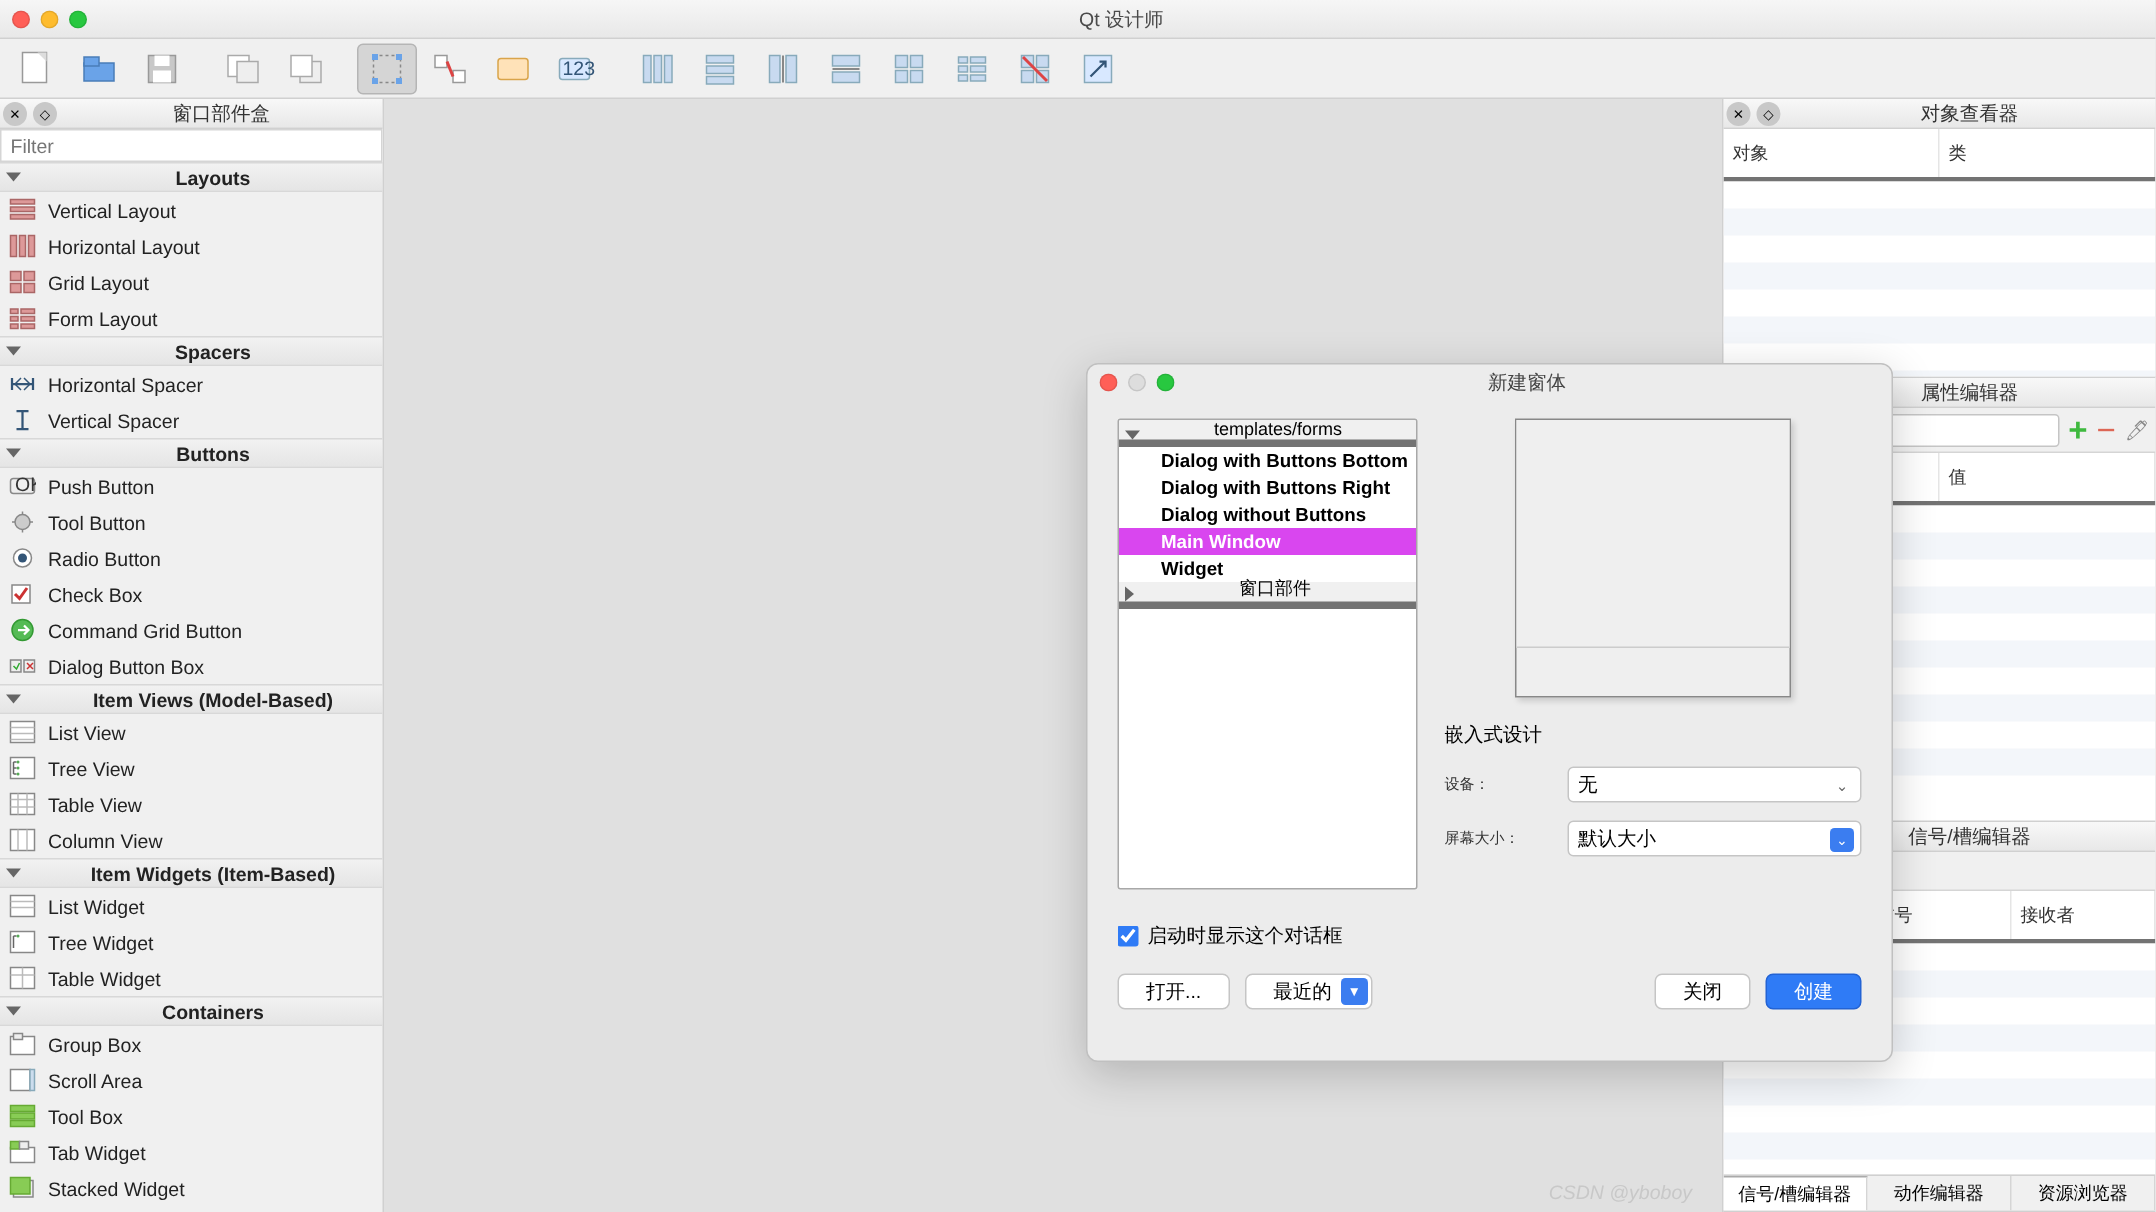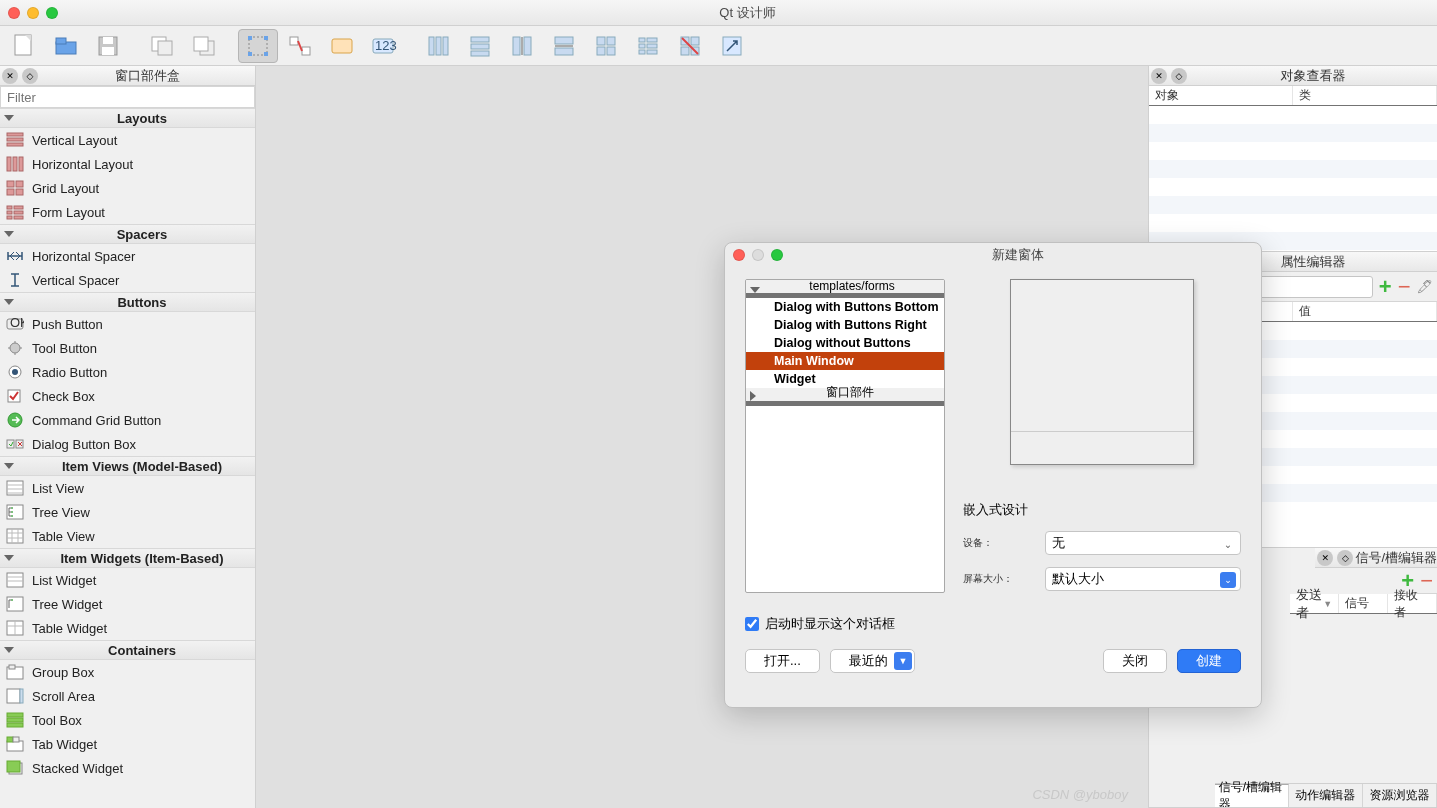--- a/index.html
+++ b/index.html
@@ -20,22 +20,22 @@
 .panel-header .ptitle { flex: 1; text-align: center; color: #333; }
 .filter-input { width: 100%; height: 22px; border: 1px solid #d5d5d5; background: #fff; padding: 0 6px; font-size: 13px; color: #999; }
 .cat-header { height: 20px; background: linear-gradient(#f2f2f2,#e5e5e5); border-top: 1px solid #d8d8d8; border-bottom: 1px solid #d8d8d8; display: flex; align-items: center; padding: 0 4px; gap: 15px; }
 .cat-header .tri { width: 0; height: 0; border-left: 5px solid transparent; border-right: 5px solid transparent; border-top: 6px solid #666; margin-right: 4px; }
 .cat-header .ctitle { flex: 1; text-align: center; font-weight: 600; color: #222; }
 .widget-item { height: 24px; display: flex; align-items: center; padding: 0 6px; gap: 8px; color: #222; }
 .widget-item .wicon { width: 18px; height: 16px; display: flex; align-items: center; justify-content: center; font-size: 11px; }
 .canvas { flex: 1; background: #e0e0e0; position: relative; }
 .right { width: 289px; display: flex; flex-direction: column; background: #f0f0f0; border-left: 1px solid #d0d0d0; }
 .right .panel { flex: 1; display: flex; flex-direction: column; border-bottom: 1px solid #d0d0d0; overflow: hidden; }
-.right .panel.last { flex: 0 0 260px; align-items: flex-end; }
-.cols { height: 20px; display: flex; background: #fff; border-bottom: 1px solid #737373; }
+.right .panel.last { flex: 0 0 260px; }
+.cols { height: 35px; display: flex; background: #fff; border-bottom: 3px solid #737373; }
 .col { flex: 1; padding: 0 6px; display: flex; align-items: center; font-size: 12px; color: #333; border-right: 1px solid #e5e5e5; }
 .rows { flex: 1; background: #fff; overflow: hidden; }
 .row { height: 18px; }
 .row.alt { background: #f3f6fa; }
 .prop-tools { height: 30px; display: flex; align-items: center; padding: 0 4px; gap: 6px; border-bottom: 1px solid #d5d5d5; }
 .prop-filter { flex: 1; height: 22px; border: 1px solid #c5c5c5; background: #fff; padding: 0 6px; color: #999; border-radius: 3px; }
 .plus { color: #3fb93f; font-size: 22px; font-weight: bold; }
 .minus { color: #d65; font-size: 22px; }
 .bottom-tabs { height: 24px; display: flex; border-top: 1px solid #d0d0d0; background: #f0f0f0; }
 .btab { flex: 1; display: flex; align-items: center; justify-content: center; font-size: 12px; border-right: 1px solid #d5d5d5; padding: 0 4px; }
@@ -44,25 +44,25 @@
 .dialog { position: absolute; left: 468px; top: 176px; width: 538px; height: 466px; background: #ececec; border-radius: 8px; border: 1px solid #c0c0c0; box-shadow: 0 8px 30px rgba(0,0,0,0.2); }
 .dialog .dtitle { height: 24px; display: flex; align-items: center; padding: 0 8px; }
 .dialog .dtitle .title { flex: 1; text-align: center; color: #444; font-size: 13px; }
 .dialog .body { padding: 12px 20px; display: flex; gap: 18px; }
 .template-list { width: 200px; height: 314px; border: 1px solid #a8a8a8; background: #fff; border-radius: 2px; overflow: hidden; }
 .tpl-header { height: 18px; background: #f0f0f0; border-bottom: 5px solid #737373; display: flex; align-items: flex-end; padding: 0 4px; }
 .tpl-header .tri { width: 0; height: 0; border-left: 5px solid transparent; border-right: 5px solid transparent; border-top: 6px solid #666; margin-right: 4px; }
 .tpl-header .arrow { width: 0; height: 0; border-top: 5px solid transparent; border-bottom: 5px solid transparent; border-left: 6px solid #666; margin-right: 4px; }
 .tpl-header .label { flex: 1; text-align: center; font-size: 12px; }
 .tpl-item { height: 18px; display: flex; align-items: center; padding: 0 4px 0 28px; font-size: 12.5px; font-weight: bold; }
-.tpl-item.selected { background: #c2410c; color: #fff; }
+.tpl-item.selected { background: #d946ef; color: #fff; }
 .preview-side { flex: 1; display: flex; flex-direction: column; }
 .preview-box { width: 184px; height: 186px; margin: 0 auto; border: 1px solid #888; background: #efefef; position: relative; box-shadow: 2px 2px 4px rgba(0,0,0,0.15); }
 .preview-box .inner { position: absolute; left:0; right:0; top:0; bottom:32px; border-bottom: 1px solid #ccc; background: #efefef; }
-.embedded { margin-top: 36px; font-size: 13px; }
+.embedded { margin-top: 16px; font-size: 13px; }
 .form-row { display: flex; align-items: center; margin-top: 12px; gap: 12px; }
 .form-row label { width: 70px; font-size: 10px; color: #333; }
 .combo { flex: 1; height: 24px; border: 1px solid #c5c5c5; background: #fff; border-radius: 4px; display: flex; align-items: center; padding: 0 6px; font-size: 13px; position: relative; }
 .combo .caret { position: absolute; right: 4px; top: 4px; width: 16px; height: 16px; background: #3b7df0; border-radius: 3px; display: flex; align-items: center; justify-content: center; color: #fff; font-size: 9px; }
 .combo.plain .caret { background: transparent; color: #666; font-size: 10px; }
 .dialog .footer { padding: 10px 20px; }
 .check-row { display: flex; align-items: center; gap: 6px; margin-bottom: 16px; }
 .check-row input { width: 14px; height: 14px; accent-color: #2f7bf6; }
 .btn-row { display: flex; gap: 10px; align-items: center; }
 .btn { height: 24px; padding: 0 18px; background: #fff; border: 1px solid #c5c5c5; border-radius: 5px; display: flex; align-items: center; justify-content: center; font-size: 13px; }
@@ -381,20 +381,30 @@
           <span class="wicon">
             <svg width="18" height="16">
               <rect x="1" y="1" width="16" height="14" fill="#fff" stroke="#888"></rect>
               <line x1="1" y1="5" x2="17" y2="5" stroke="#bbb"></line>
               <line x1="1" y1="10" x2="17" y2="10" stroke="#bbb"></line>
               <line x1="6" y1="1" x2="6" y2="15" stroke="#bbb"></line>
               <line x1="12" y1="1" x2="12" y2="15" stroke="#bbb"></line>
             </svg>
           </span>
           <span>Table View</span>
+        </div>
+        <div class="widget-item">
+          <span class="wicon">
+            <svg width="18" height="16">
+              <rect x="1" y="1" width="16" height="14" fill="#fff" stroke="#888"></rect>
+              <line x1="6" y1="1" x2="6" y2="15" stroke="#bbb"></line>
+              <line x1="12" y1="1" x2="12" y2="15" stroke="#bbb"></line>
+            </svg>
+          </span>
+          <span>Column View</span>
         </div>
         <div class="cat-header">
           <div class="tri"></div>
           <div class="ctitle">Item Widgets (Item-Based)</div>
         </div>
         <div class="widget-item">
           <span class="wicon">
             <svg width="18" height="16">
               <rect x="1" y="1" width="16" height="14" fill="#fff" stroke="#888"></rect>
               <line x1="1" y1="5" x2="17" y2="5" stroke="#bbb"></line>

